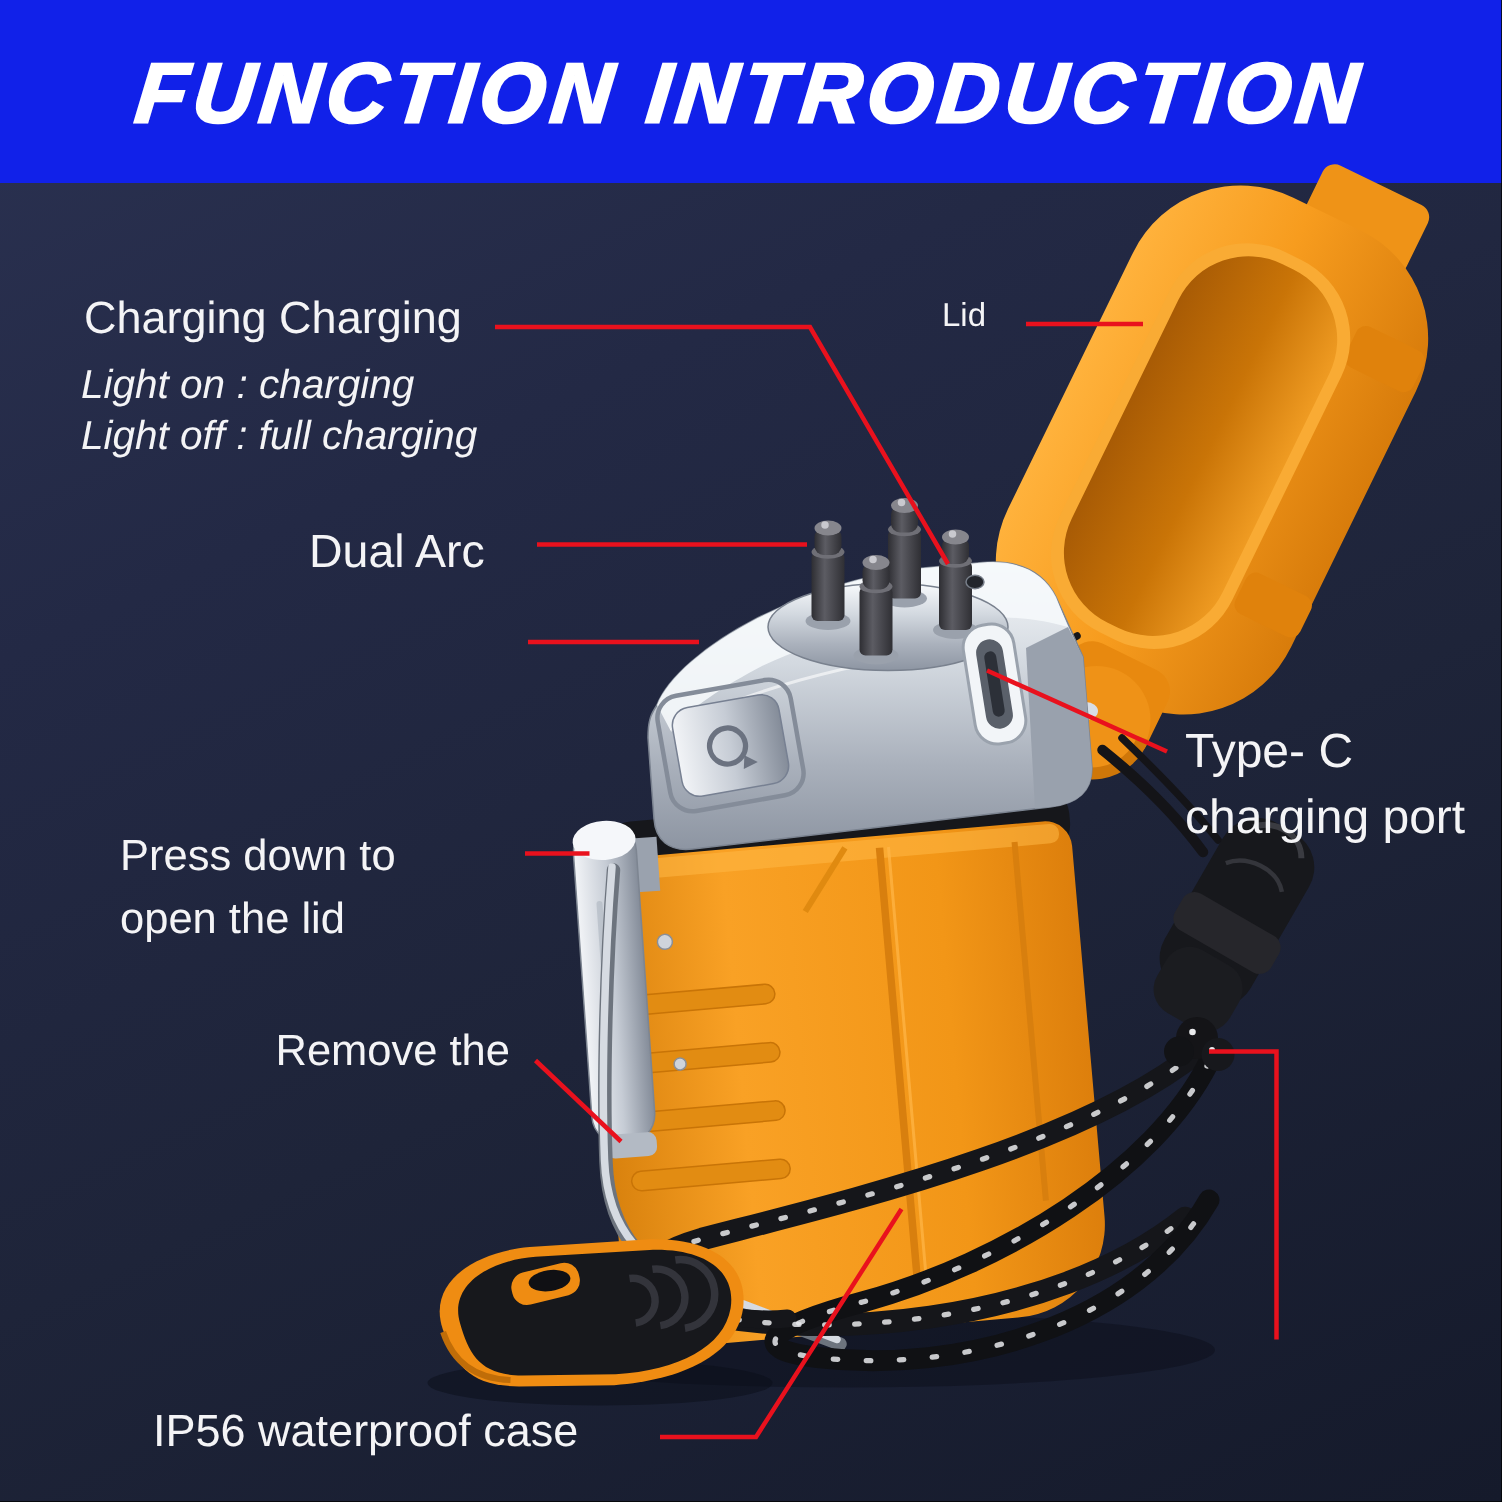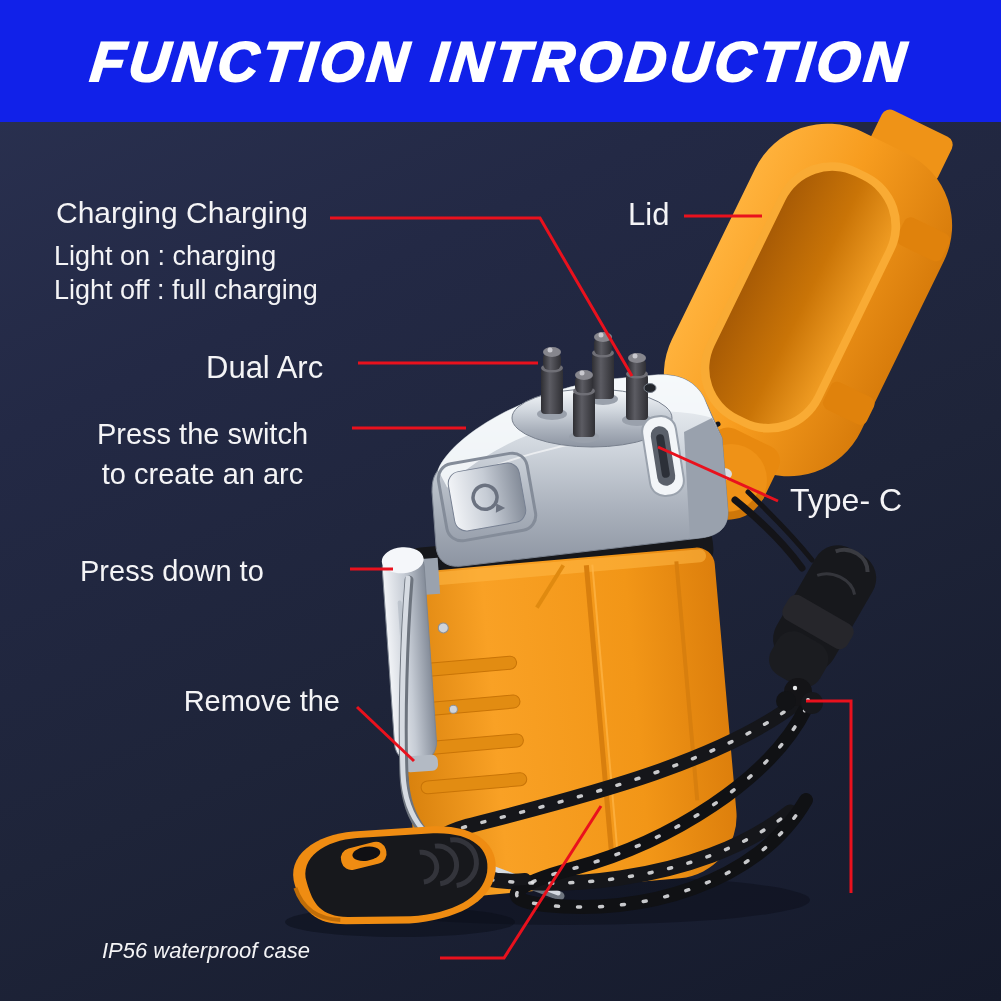--- a/index.html
+++ b/index.html
@@ -17,28 +17,28 @@
     color:#ffffff;-webkit-text-stroke:2px #ffffff;transform:skewX(-6deg);
     font-family:"Liberation Sans",sans-serif;white-space:nowrap;
   }
   .art{position:absolute;top:0;left:0;width:1001px;height:1001px;}
   .lbl{
     position:absolute;color:#f4f4f6;white-space:nowrap;
     font-family:"Liberation Sans",sans-serif;
   }
   .lbl div{white-space:nowrap;}
   #cb-charging-title{left:56px;top:196px;font-size:30px;}
-  #cb-charging-sub{left:54px;top:239px;font-size:27px;line-height:34px;}
-  #cb-lid{left:628px;top:197px;font-size:31px;}
+  #cb-charging-sub{left:54px;top:239px;font-size:27px;line-height:34px;font-style:italic;}
+  #cb-lid{left:628px;top:197px;font-size:22px;}
   #cb-dualarc{left:206px;top:350px;font-size:31px;}
   #cb-press-switch{left:60px;width:285px;top:414px;font-size:29px;line-height:40px;text-align:center;}
   #cb-type-c{left:790px;top:478px;font-size:32px;line-height:44px;}
   #cb-press-down{left:80px;width:256px;top:550px;font-size:29px;line-height:42px;}
   #cb-ring{left:135px;width:205px;top:680px;font-size:29px;line-height:42px;text-align:right;}
-  #cb-ip56{left:102px;top:938px;font-size:22px;font-style:italic;}
+  #cb-ip56{left:102px;top:938px;font-size:30px;}
   #cb-lanyard{left:562px;width:322px;top:903px;font-size:30px;line-height:43px;text-align:center;}
 </style>
 </head>
 <body>
 
 <div id="stage">
 
   <div class="banner">
     <h1>FUNCTION INTRODUCTION</h1>
   </div>
@@ -250,28 +250,26 @@
     </g>
   </svg>
 
   <div class="lbl" id="cb-charging-title">Charging Charging</div>
   <div class="lbl" id="cb-charging-sub">
     <div>Light on : charging</div>
     <div>Light off : full charging</div>
   </div>
   <div class="lbl" id="cb-lid">Lid</div>
   <div class="lbl" id="cb-dualarc">Dual Arc</div>
-  <div class="lbl" id="cb-press-switch">
-    <div>Press the switch</div>
-    <div>to create an arc</div>
-  </div>
   <div class="lbl" id="cb-type-c">
     <div>Type- C</div>
+    <div>charging port</div>
   </div>
   <div class="lbl" id="cb-press-down">
     <div>Press down to</div>
+    <div>open the lid</div>
   </div>
   <div class="lbl" id="cb-ring">
     <div>Remove the</div>
   </div>
   <div class="lbl" id="cb-ip56">IP56 waterproof case</div>
 
 </div>
 
 </body></html>

